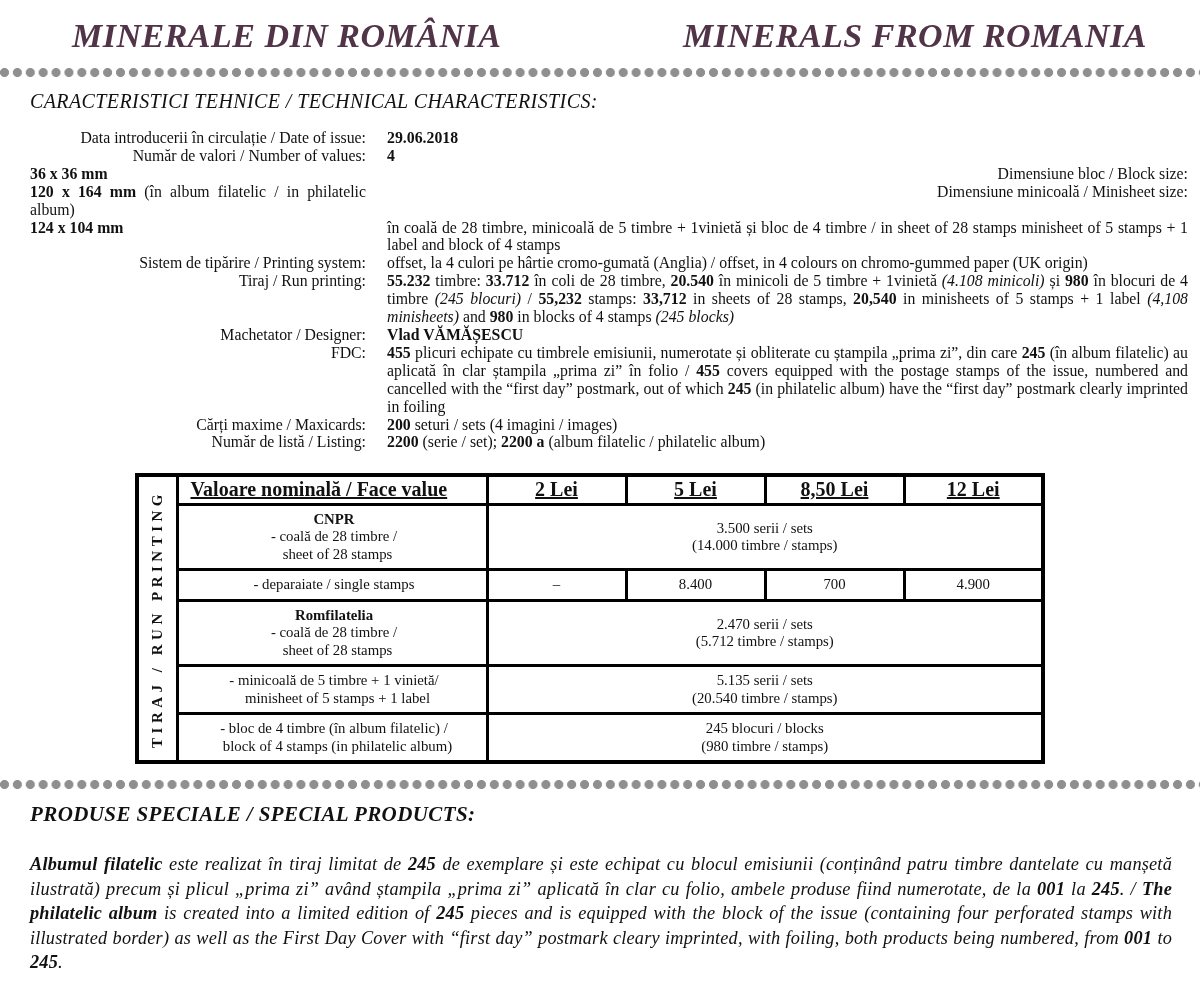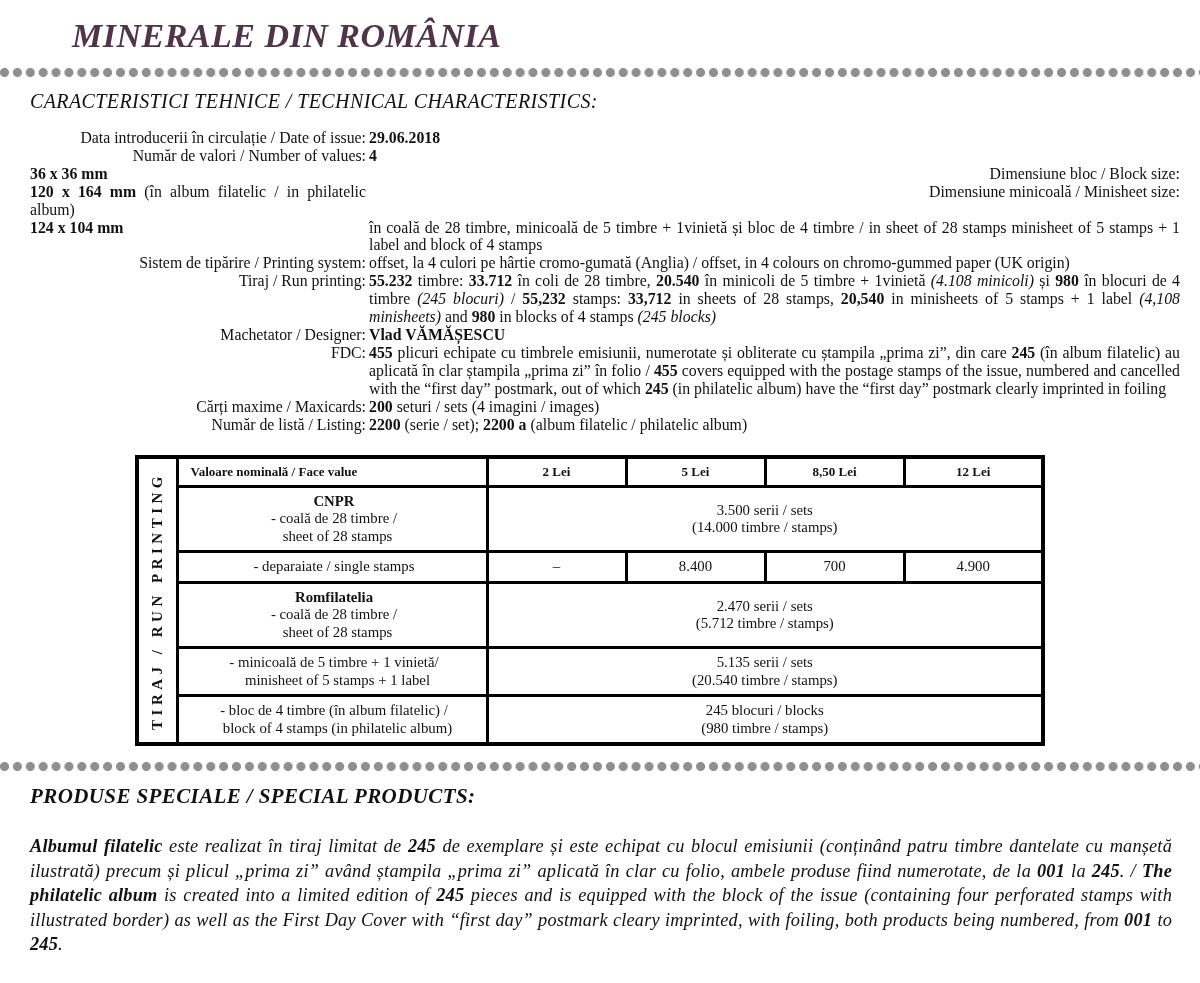--- a/index.html
+++ b/index.html
@@ -39,40 +39,40 @@
   }
   .dots-1 { margin-top: 12px; }
   .dots-2 { margin-top: 16px; }
 
   
   .tech-heading {
     margin: 13px 0 9px 30px;
     font-style: italic; font-size: 20px; letter-spacing: 0.4px;
   }
   .details {
-    margin: 16px 20px 0 30px;
+    margin: 16px 12px 0 30px;
     display: grid;
     grid-template-columns: 336px 1fr;
-    column-gap: 3px;
+    column-gap: 21px;
     font-size: 15.8px;
     line-height: 17.9px;
   }
   .d-label { text-align: right; }
   .d-value { text-align: justify; }
 
   
   .run-table {
     border-collapse: collapse;
     margin: 22px 0 0 135px;
     font-size: 14.8px;
     line-height: 17.5px;
     border: 4px solid #000;
   }
   .run-table th, .run-table td { border: 3px solid #000; }
-  .run-table th { font-size: 13px; padding: 4px 6px; text-align: center; }
+  .run-table th { font-size: 20px; padding: 4px 6px; text-align: center; text-decoration: underline; }
   .run-table th.first { text-align: left; padding-left: 12px; }
   .side-cell { width: 40px; text-align: center; vertical-align: middle; }
   .side-text {
     writing-mode: vertical-rl;
     transform: rotate(180deg);
     font-weight: bold; font-size: 15px; letter-spacing: 4.5px;
     white-space: nowrap; margin: 0 auto;
   }
   .lbl-cell { width: 310px; text-align: left; vertical-align: middle; padding: 5px 8px 5px 12px; }
   .lbl-line { display: block; text-align: center; }
@@ -93,20 +93,21 @@
     font-style: italic; font-size: 18.3px; line-height: 24.5px;
     text-align: justify;
     letter-spacing: 0.2px;
   }
 </style>
 </head>
 <body>
 
 <div class="titlebar">
   <span class="main-title">MINERALE  DIN  ROMÂNIA</span>
+  <span class="main-title">MINERALS FROM ROMANIA</span>
 </div>
 
 <div class="dots dots-1"></div>
 
 <div class="tech-heading">CARACTERISTICI TEHNICE / TECHNICAL CHARACTERISTICS:</div>
 
 <div class="details">
   <div class="d-label">Data introducerii în circulație / Date of issue:</div>
   <div class="d-value"><span class="b">29.06.2018</span></div>
 

